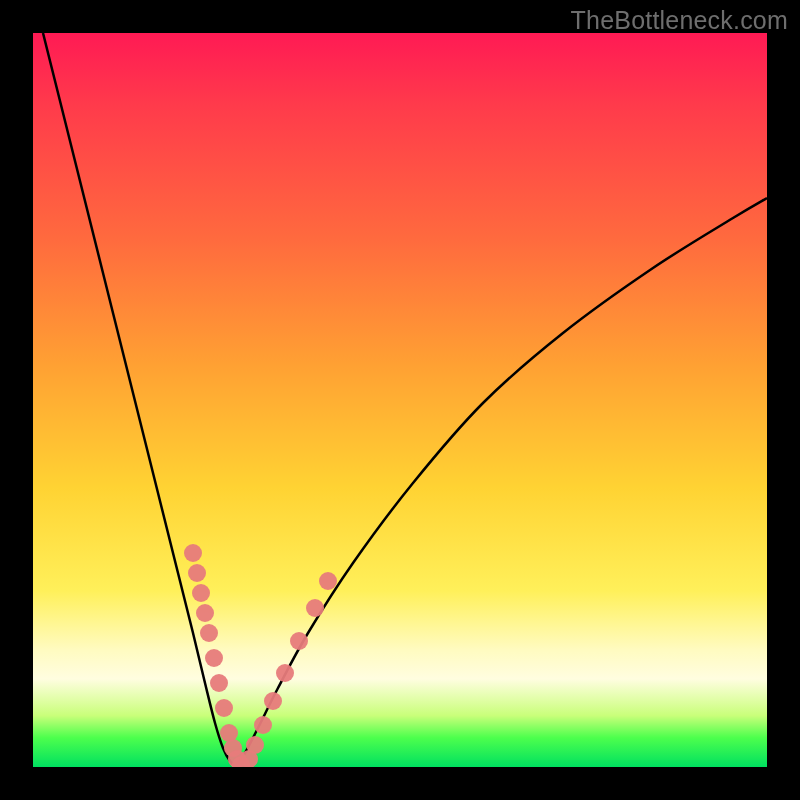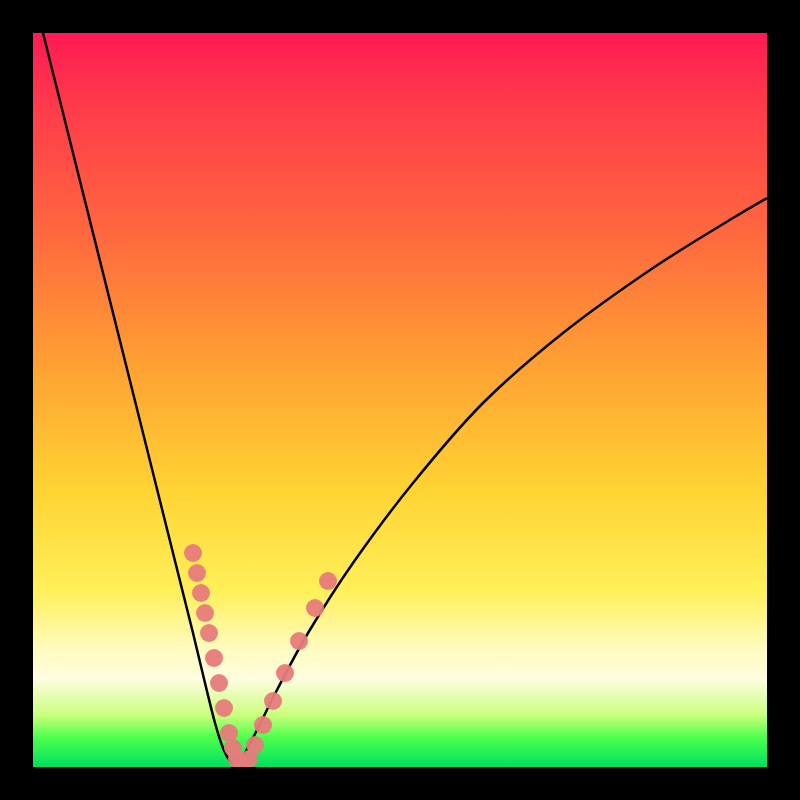--- a/index.html
+++ b/index.html
@@ -56,20 +56,21 @@
   }
   .dot {
     fill: #e77b7b;
     opacity: 0.95;
   }
 </style>
 </head>
 <body>
 
 <div class="frame">
+  <div class="watermark">TheBottleneck.com</div>
   <div class="plot-area">
     <svg class="curve" viewBox="0 0 734 734" preserveAspectRatio="none">
       <path id="curve-left" stroke="#000" stroke-width="2.5" fill="none" d="M 10 0 C 15 20, 30 80, 40 120 C 50 160, 60 200, 70 240 C 80 280, 90.83333333333333 323.3333333333333, 100 360 C 109.16666666666667 396.6666666666667, 117.5 430, 125 460 C 132.5 490, 139.16666666666666 516.6666666666666, 145 540 C 150.83333333333334 563.3333333333334, 155.5 581.6666666666666, 160 600 C 164.5 618.3333333333334, 168.33333333333334 635, 172 650 C 175.66666666666666 665, 179 679.1666666666666, 182 690 C 185 700.8333333333334, 187.5 708.6666666666666, 190 715 C 192.5 721.3333333333334, 194.83333333333334 725, 197 728 C 199.16666666666666 731, 202 732.1666666666666, 203 733"></path>
       <path id="curve-right" stroke="#000" stroke-width="2.5" fill="none" d="M 203 733 C 204.5 730.8333333333334, 208.33333333333334 726.3333333333334, 212 720 C 215.66666666666666 713.6666666666666, 219.5 705.8333333333334, 225 695 C 230.5 684.1666666666666, 236.66666666666666 670.8333333333334, 245 655 C 253.33333333333334 639.1666666666666, 262.5 620.8333333333334, 275 600 C 287.5 579.1666666666666, 302.5 555, 320 530 C 337.5 505, 358.3333333333333 476.6666666666667, 380 450 C 401.6666666666667 423.3333333333333, 425 395, 450 370 C 475 345, 501.6666666666667 322.5, 530 300 C 558.3333333333334 277.5, 591.6666666666666 254.16666666666666, 620 235 C 648.3333333333334 215.83333333333334, 681 196.66666666666666, 700 185 C 719 173.33333333333334, 728.3333333333334 168.33333333333334, 734 165"></path>
       <g id="dots">
           <circle cx="160" cy="520" r="9" class="dot"></circle>
           <circle cx="164" cy="540" r="9" class="dot"></circle>
           <circle cx="168" cy="560" r="9" class="dot"></circle>
           <circle cx="172" cy="580" r="9" class="dot"></circle>
           <circle cx="176" cy="600" r="9" class="dot"></circle>

